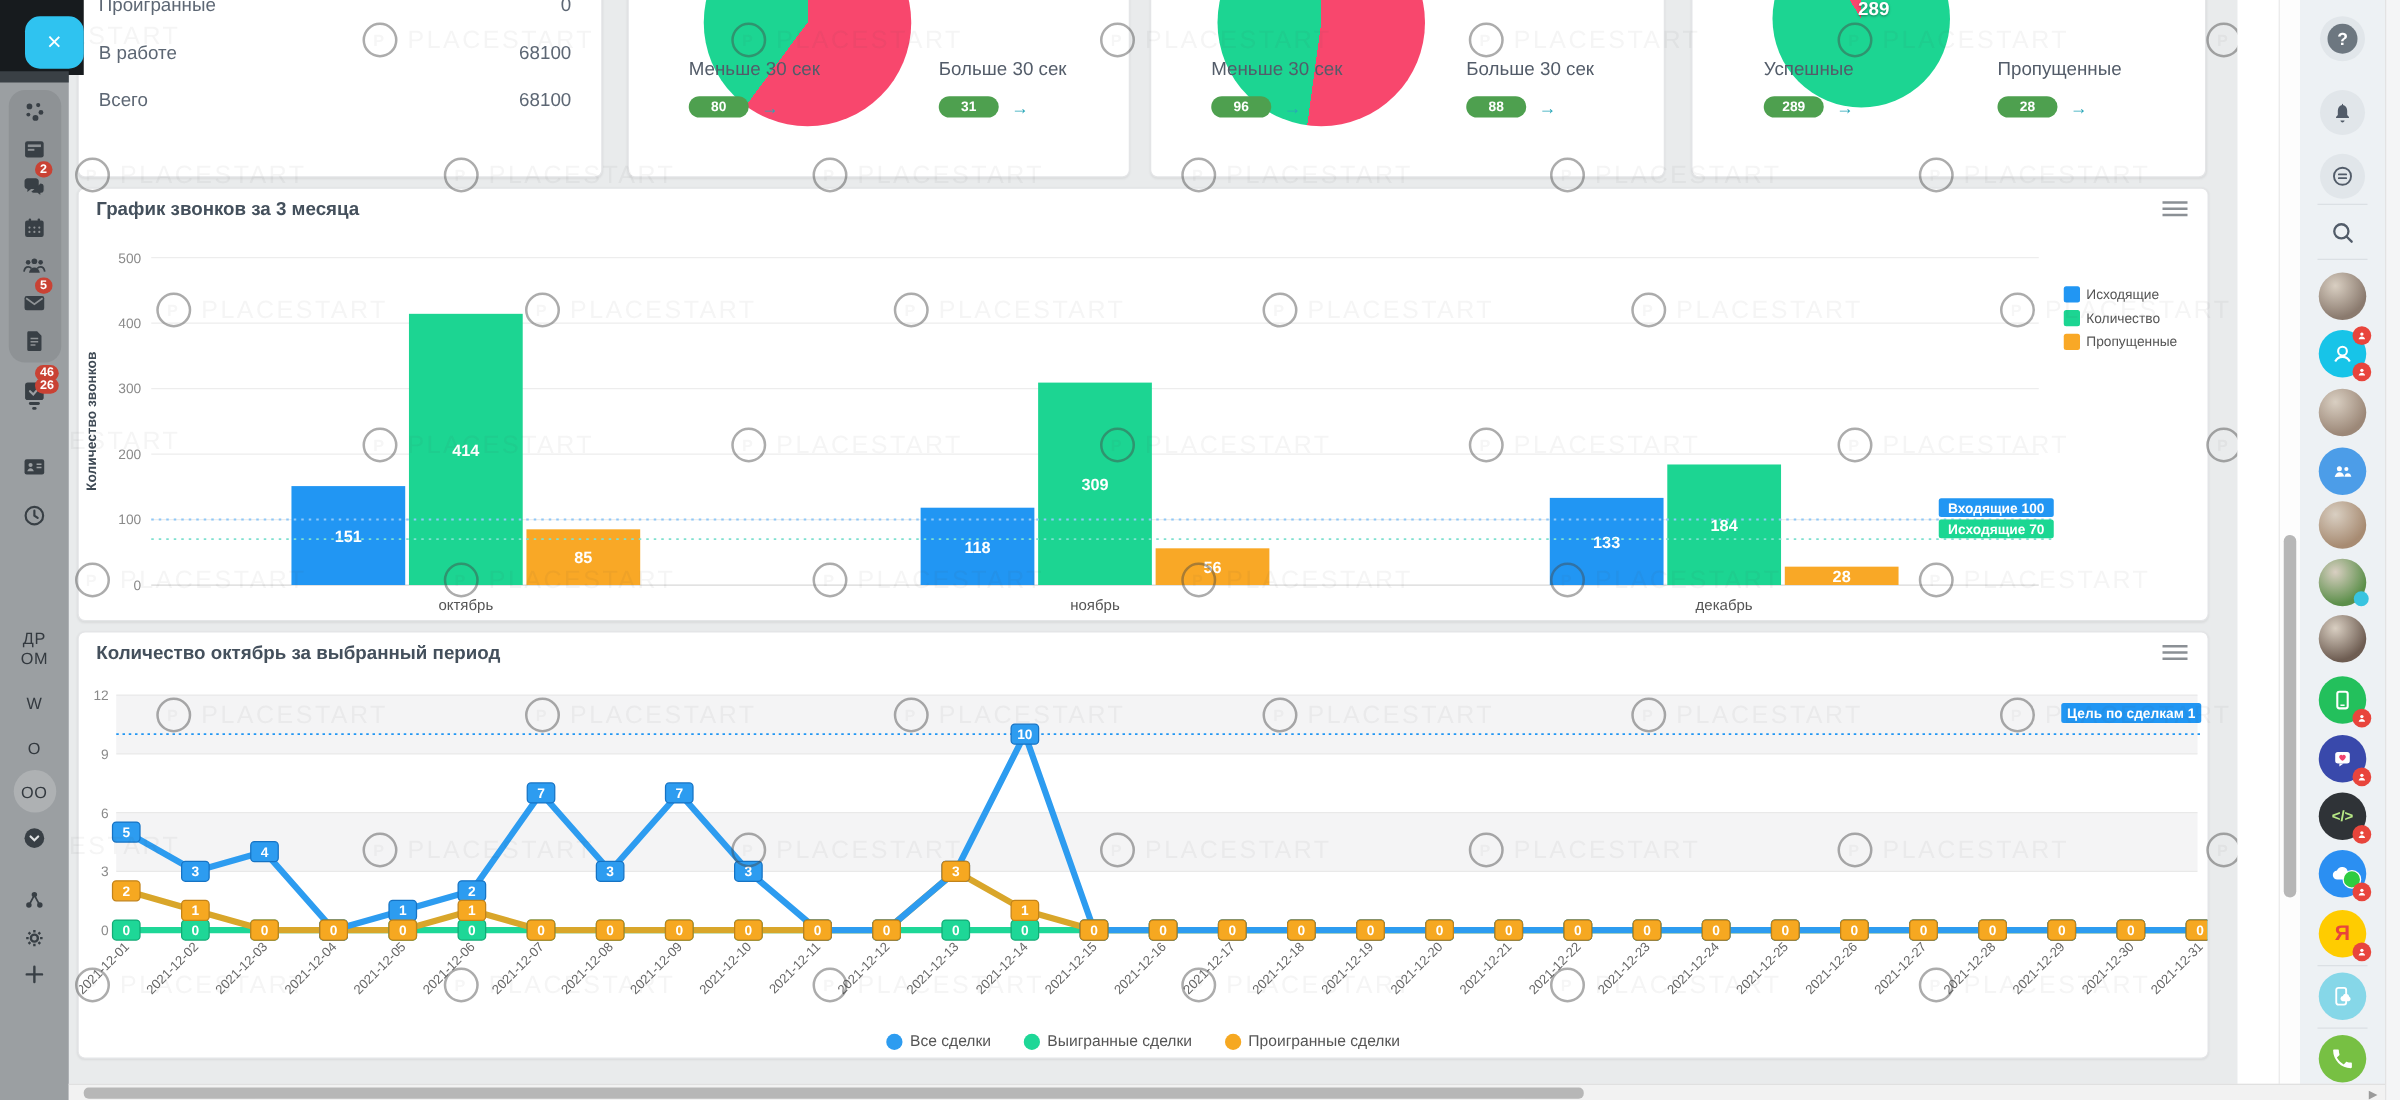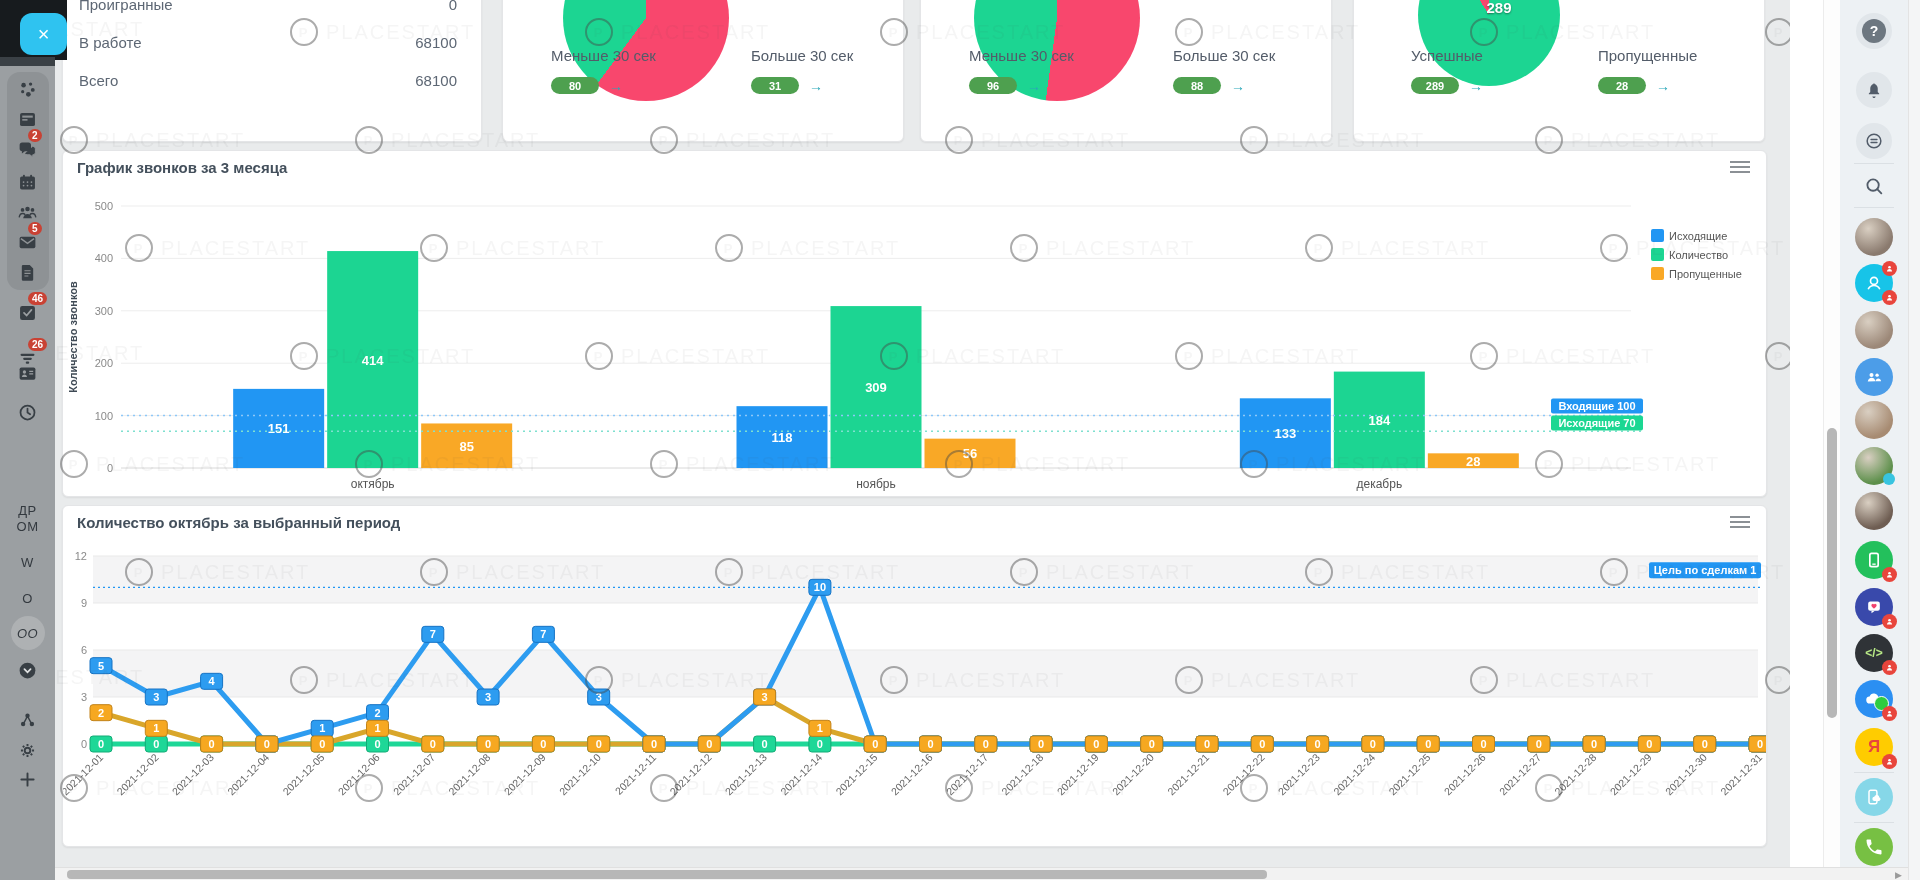--- a/index.html
+++ b/index.html
@@ -11,21 +11,21 @@
   .lr-strip{position:absolute;left:0;top:57px;width:55px;height:9px;background:#3a4045;}
   .close-btn{position:absolute;left:20px;top:13px;width:47px;height:42px;background:#2fc3f0;border-radius:12px;
     color:#fff;font-size:20px;display:flex;align-items:center;justify-content:center;cursor:pointer;z-index:2;}
   .rail-group{position:absolute;left:7px;top:72px;width:42px;height:218px;background:#8e9295;border-radius:13px;}
   .rail-item{position:absolute;left:0;width:55px;height:28px;display:flex;align-items:center;justify-content:center;color:#383f45;}
   .rail-item .svgicon{width:21px;height:21px;display:block;}
   .svgicon svg{width:100%;height:100%;display:block;}
   .rail-badge{position:absolute;left:28px;top:-6px;background:#c94234;color:#fff;font-size:10px;font-weight:bold;
     padding:1px 4px;border-radius:8px;line-height:11px;}
   .rail-text{font-size:13px;color:#33393f;letter-spacing:.5px;}
-  .oo-circle{width:34px;height:34px;border-radius:50%;background:#aeb1b3;display:flex;align-items:center;justify-content:center;font-style:italic;}
+  .oo-circle{width:34px;height:34px;border-radius:50%;background:#aeb1b3;display:flex;align-items:center;justify-content:center;}
   
   .card{position:absolute;background:#fff;border:1px solid #e4e5e7;border-radius:6px;box-shadow:0 1px 2px rgba(0,0,0,.07);overflow:hidden;}
   .stats-row{position:absolute;left:16px;right:24px;height:20px;display:flex;justify-content:space-between;
     font-size:15px;color:#5d6774;}
   .donut-pie{position:absolute;border-radius:50%;}
   .donut-label{position:absolute;font-size:15px;color:#535c69;white-space:nowrap;}
   .pill-row{position:absolute;display:flex;align-items:center;gap:10px;}
   .count-pill{min-width:34px;height:17px;background:#4ea04f;border-radius:9px;color:#fff;font-size:11px;font-weight:bold;
     display:inline-flex;align-items:center;justify-content:center;padding:0 7px;cursor:pointer;}
   .pill-arrow{color:#2aa7b8;font-size:14px;font-weight:bold;cursor:pointer;}
@@ -215,21 +215,21 @@
         </div>
         <div class="rail-item" style="top: 298px;">
           <span class="svgicon" style="color: rgb(56, 63, 69);">
             <svg viewBox="0 0 24 24">
               <rect x="3.5" y="4.5" width="17" height="16" rx="2.5" fill="currentColor"></rect>
               <path d="M8 12.5l3 3 5.5-6.5" stroke="#9b9fa2" stroke-width="2" fill="none" stroke-linecap="round"></path>
             </svg>
           </span>
           <span class="rail-badge">46</span>
         </div>
-        <div class="rail-item" style="top: 344px;">
+        <div class="rail-item" style="top: 308px;">
           <span class="svgicon" style="color: rgb(56, 63, 69);">
             <svg viewBox="0 0 24 24">
               <g fill="currentColor">
                 <rect x="4" y="6.5" width="16" height="2.6" rx="1.3"></rect>
                 <rect x="7" y="11" width="10" height="2.6" rx="1.3"></rect>
                 <rect x="10" y="15.5" width="4" height="2.6" rx="1.3"></rect>
               </g>
             </svg>
           </span>
           <span class="rail-badge">26</span>
@@ -671,20 +671,34 @@
         <text x="1475.8" y="212" text-anchor="middle" font-size="11" font-weight="bold" fill="#fff">0</text>
         <rect x="1520.1" y="200" width="22" height="16" rx="3" fill="#f6a821" stroke="#c2831a" stroke-width="1"></rect>
         <text x="1531.1" y="212" text-anchor="middle" font-size="11" font-weight="bold" fill="#fff">0</text>
         <rect x="1575.3999999999999" y="200" width="22" height="16" rx="3" fill="#f6a821" stroke="#c2831a" stroke-width="1"></rect>
         <text x="1586.3999999999999" y="212" text-anchor="middle" font-size="11" font-weight="bold" fill="#fff">0</text>
         <rect x="1630.6999999999998" y="200" width="22" height="16" rx="3" fill="#f6a821" stroke="#c2831a" stroke-width="1"></rect>
         <text x="1641.6999999999998" y="212" text-anchor="middle" font-size="11" font-weight="bold" fill="#fff">0</text>
         <rect x="1686" y="200" width="22" height="16" rx="3" fill="#f6a821" stroke="#c2831a" stroke-width="1"></rect>
         <text x="1697" y="212" text-anchor="middle" font-size="11" font-weight="bold" fill="#fff">0</text>
       </svg>
+    <div class="line-legend" id="line-legend">
+        <div class="li">
+          <span class="dot" style="background:#2d9cf0"></span>
+          <span>Все сделки</span>
+        </div>
+        <div class="li">
+          <span class="dot" style="background:#1ed797"></span>
+          <span>Выигранные сделки</span>
+        </div>
+        <div class="li">
+          <span class="dot" style="background:#f6a821"></span>
+          <span>Проигранные сделки</span>
+        </div>
+      </div>
   </div>
 
   <div class="white-strip"></div>
   <div class="vscroll">
     <div class="vthumb" style="top:428px;height:290px;"></div>
   </div>
   <div class="right-rail">
       <div id="right-rail-items">
         <div class="rr-item" style="top: 12px; height: 38px;">
           <div class="rr-circle">

